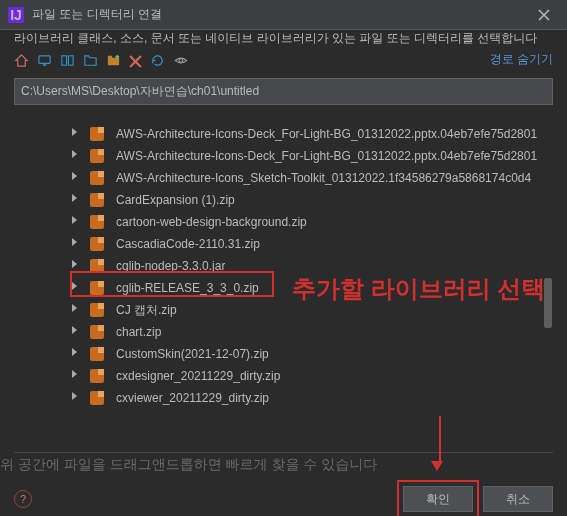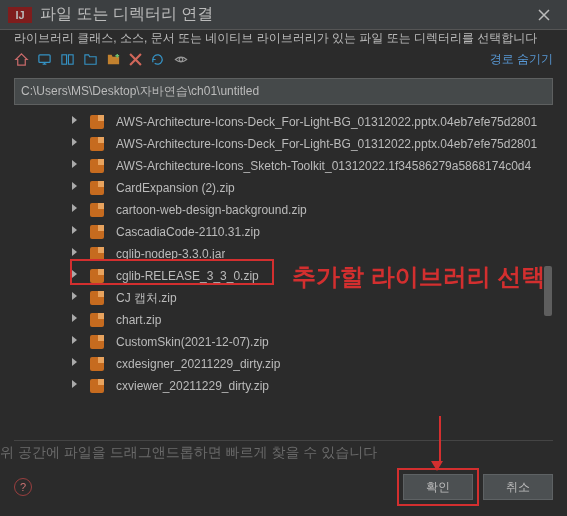--- a/index.html
+++ b/index.html
@@ -14,58 +14,58 @@
     }
     .titlebar {
       display: flex;
       align-items: center;
       height: 30px;
       background: #3c3f41;
       border-bottom: 1px solid #555;
       padding: 0 8px;
     }
     .app-icon {
-      width: 24px; height: 16px;
-      background: #7f1d1d;
+      width: 16px; height: 16px;
+      background: #6d28d9;
       color: #bbb;
       display: flex;
       align-items: center;
       justify-content: center;
-      font-size: 11px;
+      font-size: 14px;
       font-weight: bold;
       margin-right: 8px;
     }
-    .title { flex: 1; color: #bbb; font-size: 16px; }
+    .title { flex: 1; color: #bbb; font-size: 12px; }
     .close-btn {
       width: 30px; height: 30px;
       display: flex;
       align-items: center;
       justify-content: center;
       color: #bbb;
       cursor: pointer;
     }
     .instructions {
       padding: 0 14px;
       color: #bbb;
       font-size: 12px;
     }
     .toolbar {
       display: flex;
-      align-items: center;
+      align-items: flex-end;
       padding: 4px 14px 6px;
       gap: 8px;
     }
     .toolbar-spacer { flex: 1; }
     .hide-path {
       color: #5899d6;
       font-size: 12px;
       cursor: pointer;
     }
     .path-bar {
-      margin: 4px 14px 6px;
+      margin: 4px 14px 18px;
       padding: 4px 6px;
       background: #45494a;
       border: 1px solid #5e6060;
       color: #bbb;
       font-size: 12px;
     }
     .tree {
       margin: 0 14px;
       height: 330px;
       overflow: hidden;
@@ -277,21 +277,21 @@
         <span class="filename">AWS-Architecture-Icons-Deck_For-Light-BG_01312022.pptx.04eb7efe75d2801</span>
       </div>
       <div class="row">
         <div class="chev"></div>
         <div class="file-icon"></div>
         <span class="filename">AWS-Architecture-Icons_Sketch-Toolkit_01312022.1f34586279a5868174c0d4</span>
       </div>
       <div class="row">
         <div class="chev"></div>
         <div class="file-icon"></div>
-        <span class="filename">CardExpansion (2).zip</span>
+        <span class="filename">CardExpansion (1).zip</span>
       </div>
       <div class="row">
         <div class="chev"></div>
         <div class="file-icon"></div>
         <span class="filename">cartoon-web-design-background.zip</span>
       </div>
       <div class="row">
         <div class="chev"></div>
         <div class="file-icon"></div>
         <span class="filename">CascadiaCode-2110.31.zip</span>

